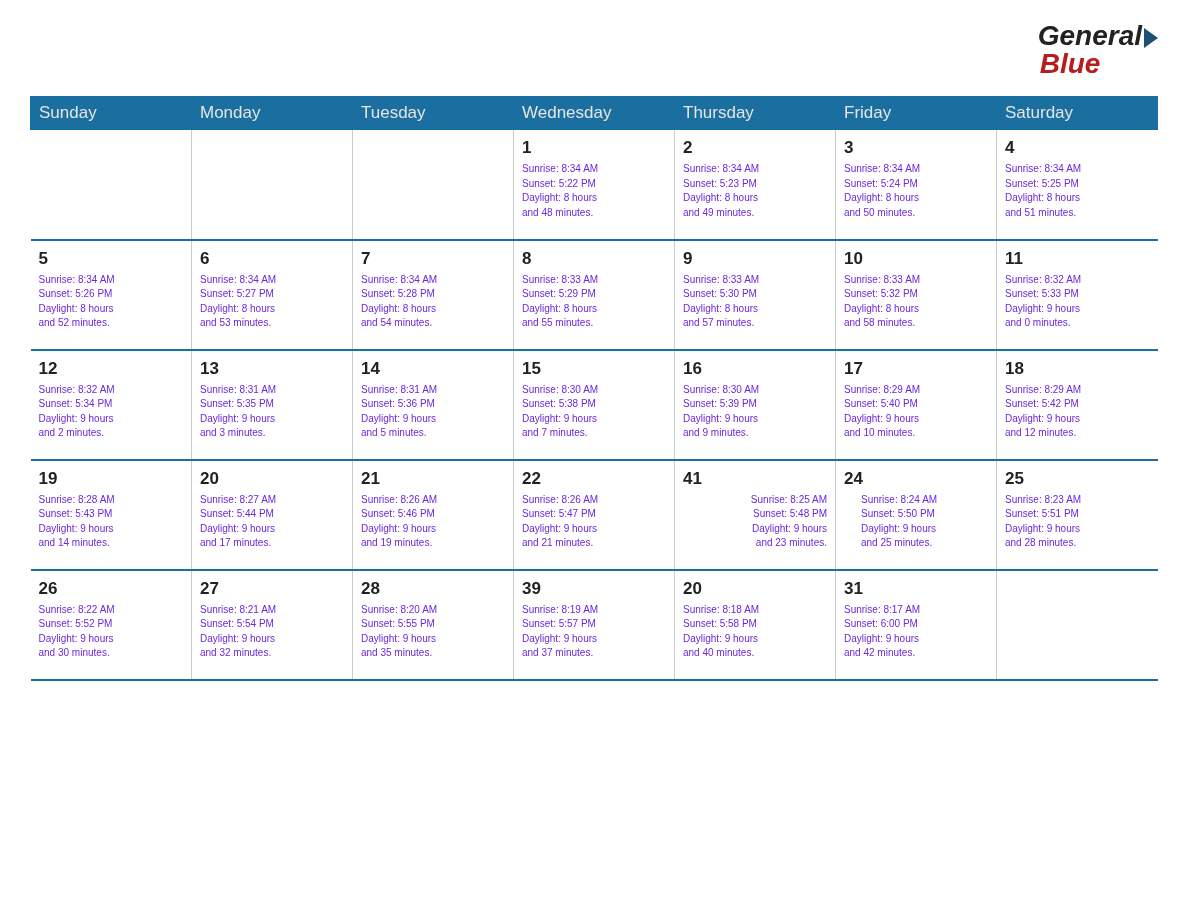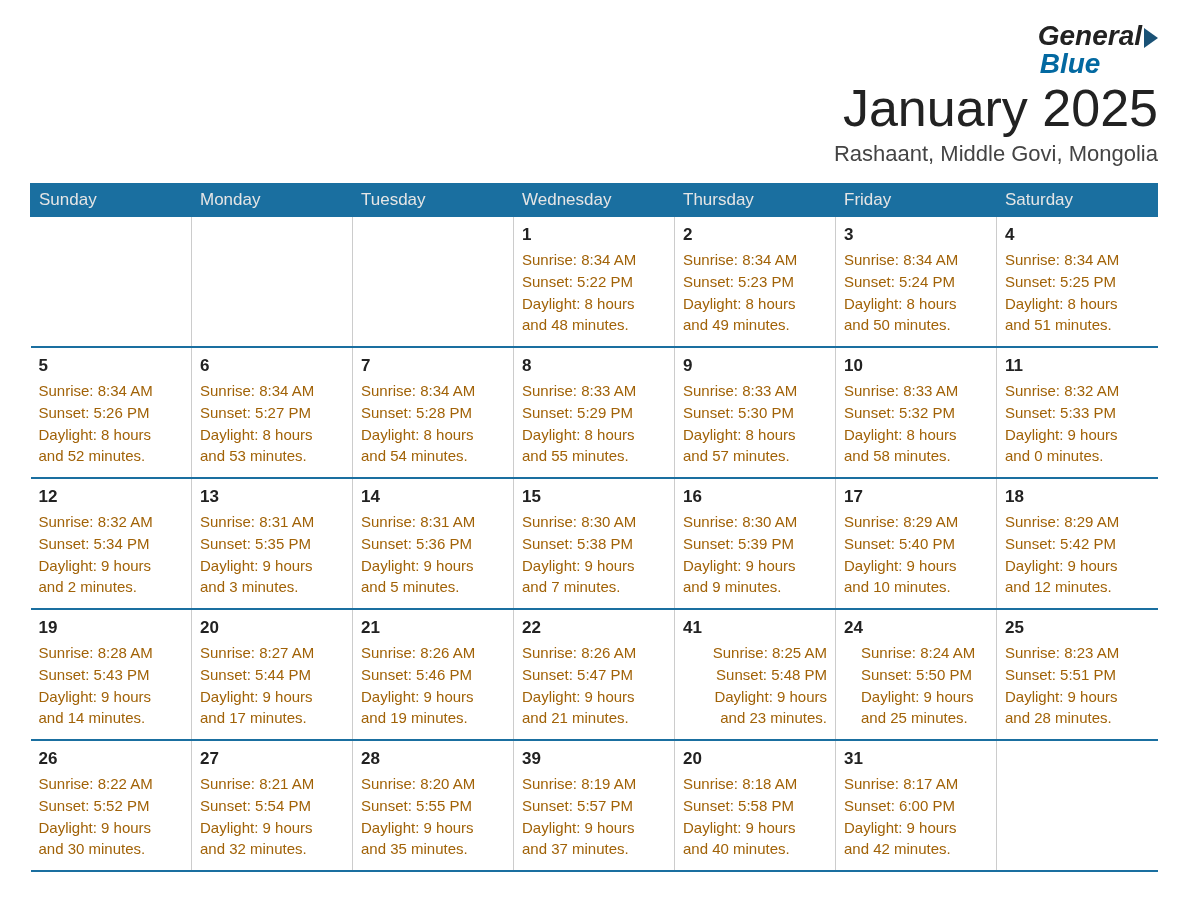--- a/index.html
+++ b/index.html
@@ -38,21 +38,21 @@
       height: 0;
       border-left: 14px solid #1a5276;
       border-top: 10px solid transparent;
       border-bottom: 10px solid transparent;
       margin-left: 2px;
       margin-top: 4px;
     }
     .logo-blue {
       font-size: 28px;
       font-weight: bold;
-      color: #0369a1;
+      color: #b91c1c;
       font-style: italic;
       margin-top: -4px;
       padding-left: 2px;
     }
     .title-block {
       text-align: right;
     }
     .month-title {
       font-size: 52px;
       font-weight: normal;
@@ -96,42 +96,38 @@
     .calendar tbody td:last-child {
       border-right: none;
     }
     .day-num {
       font-size: 17px;
       font-weight: bold;
       display: block;
       margin-bottom: 4px;
     }
     .day-info {
-      font-size: 15px;
+      font-size: 10px;
       line-height: 1.45;
-      color: #a16207;
+      color: #6d28d9;
     }
     .empty-cell {
       background: #fff;
     }
   </style>
 </head>
 <body>
 
 <div class="header">
   <div class="logo">
     <div class="logo-top">
       <span class="logo-general">General</span>
       <div class="logo-arrow"></div>
     </div>
     <span class="logo-blue">Blue</span>
-  </div>
-  <div class="title-block">
-    <div class="month-title">January 2025</div>
-    <div class="location">Rashaant, Middle Govi, Mongolia</div>
   </div>
 </div>
 
 <table class="calendar">
   <thead>
     <tr>
     <th>Sunday</th>
         <th>Monday</th>
         <th>Tuesday</th>
         <th>Wednesday</th>

